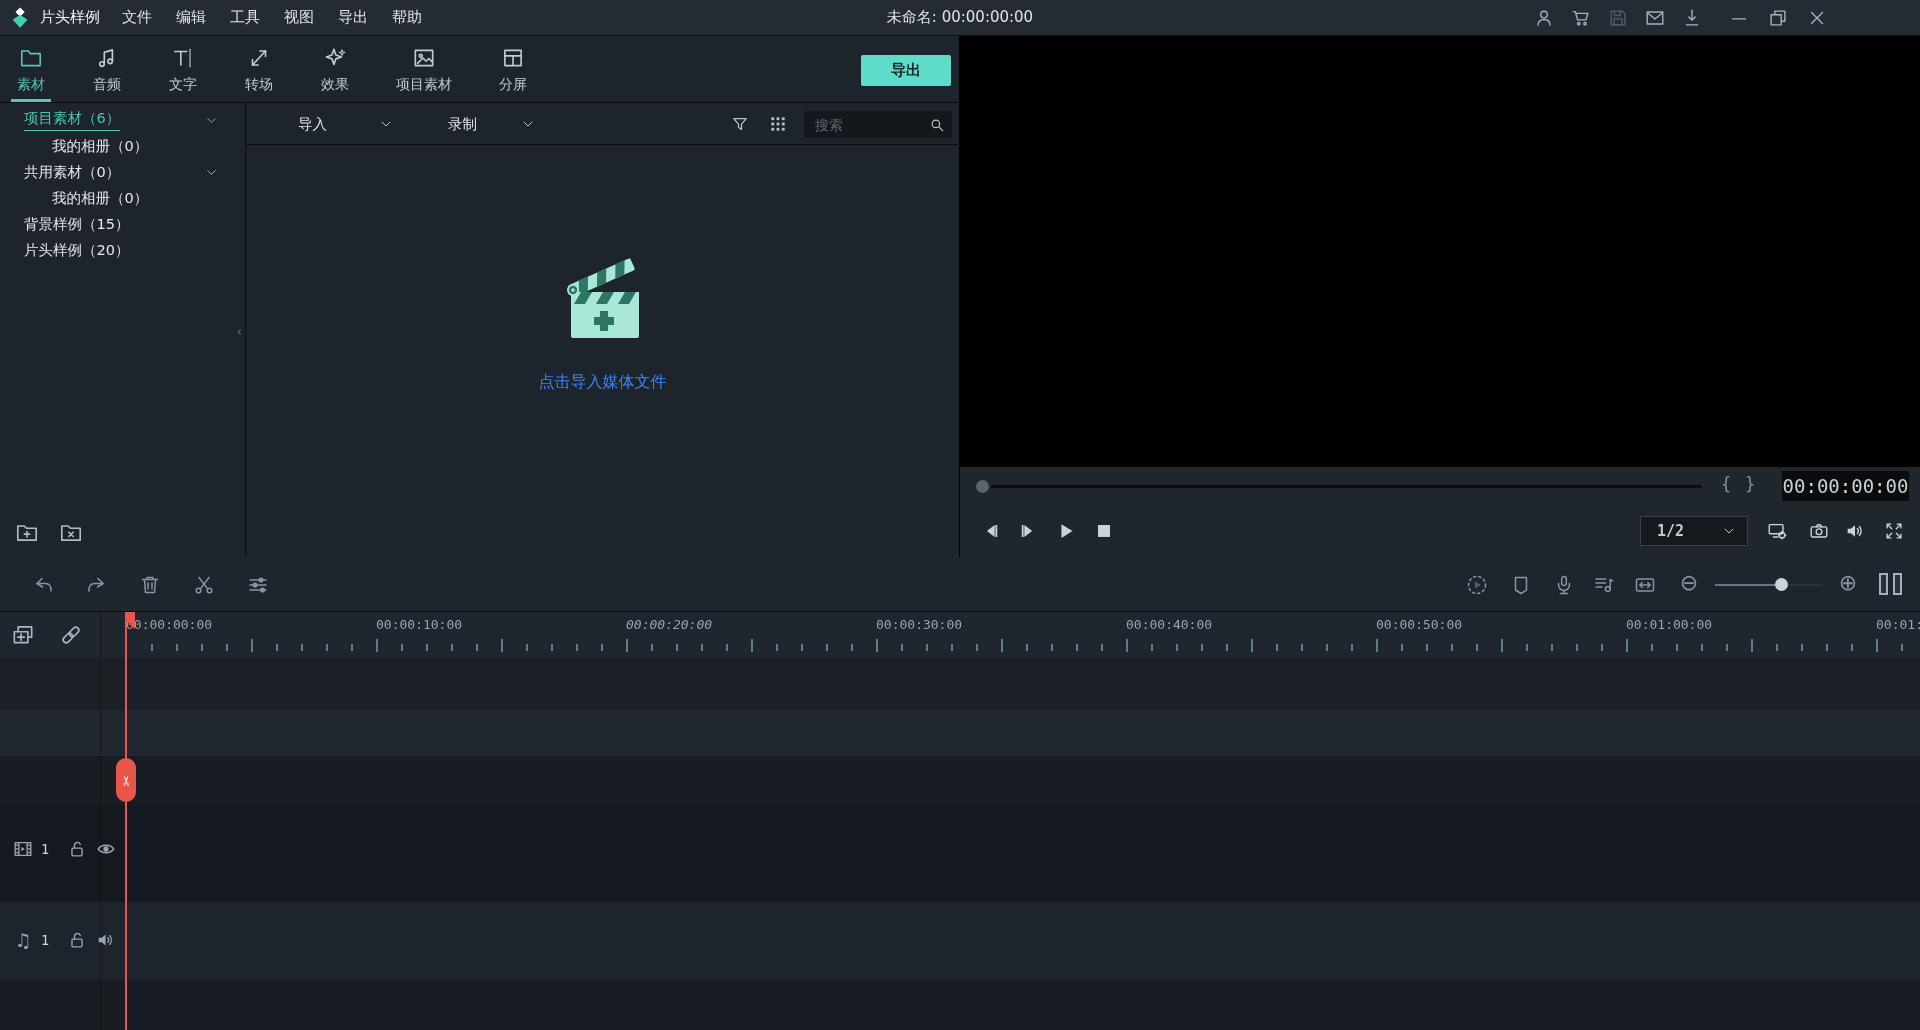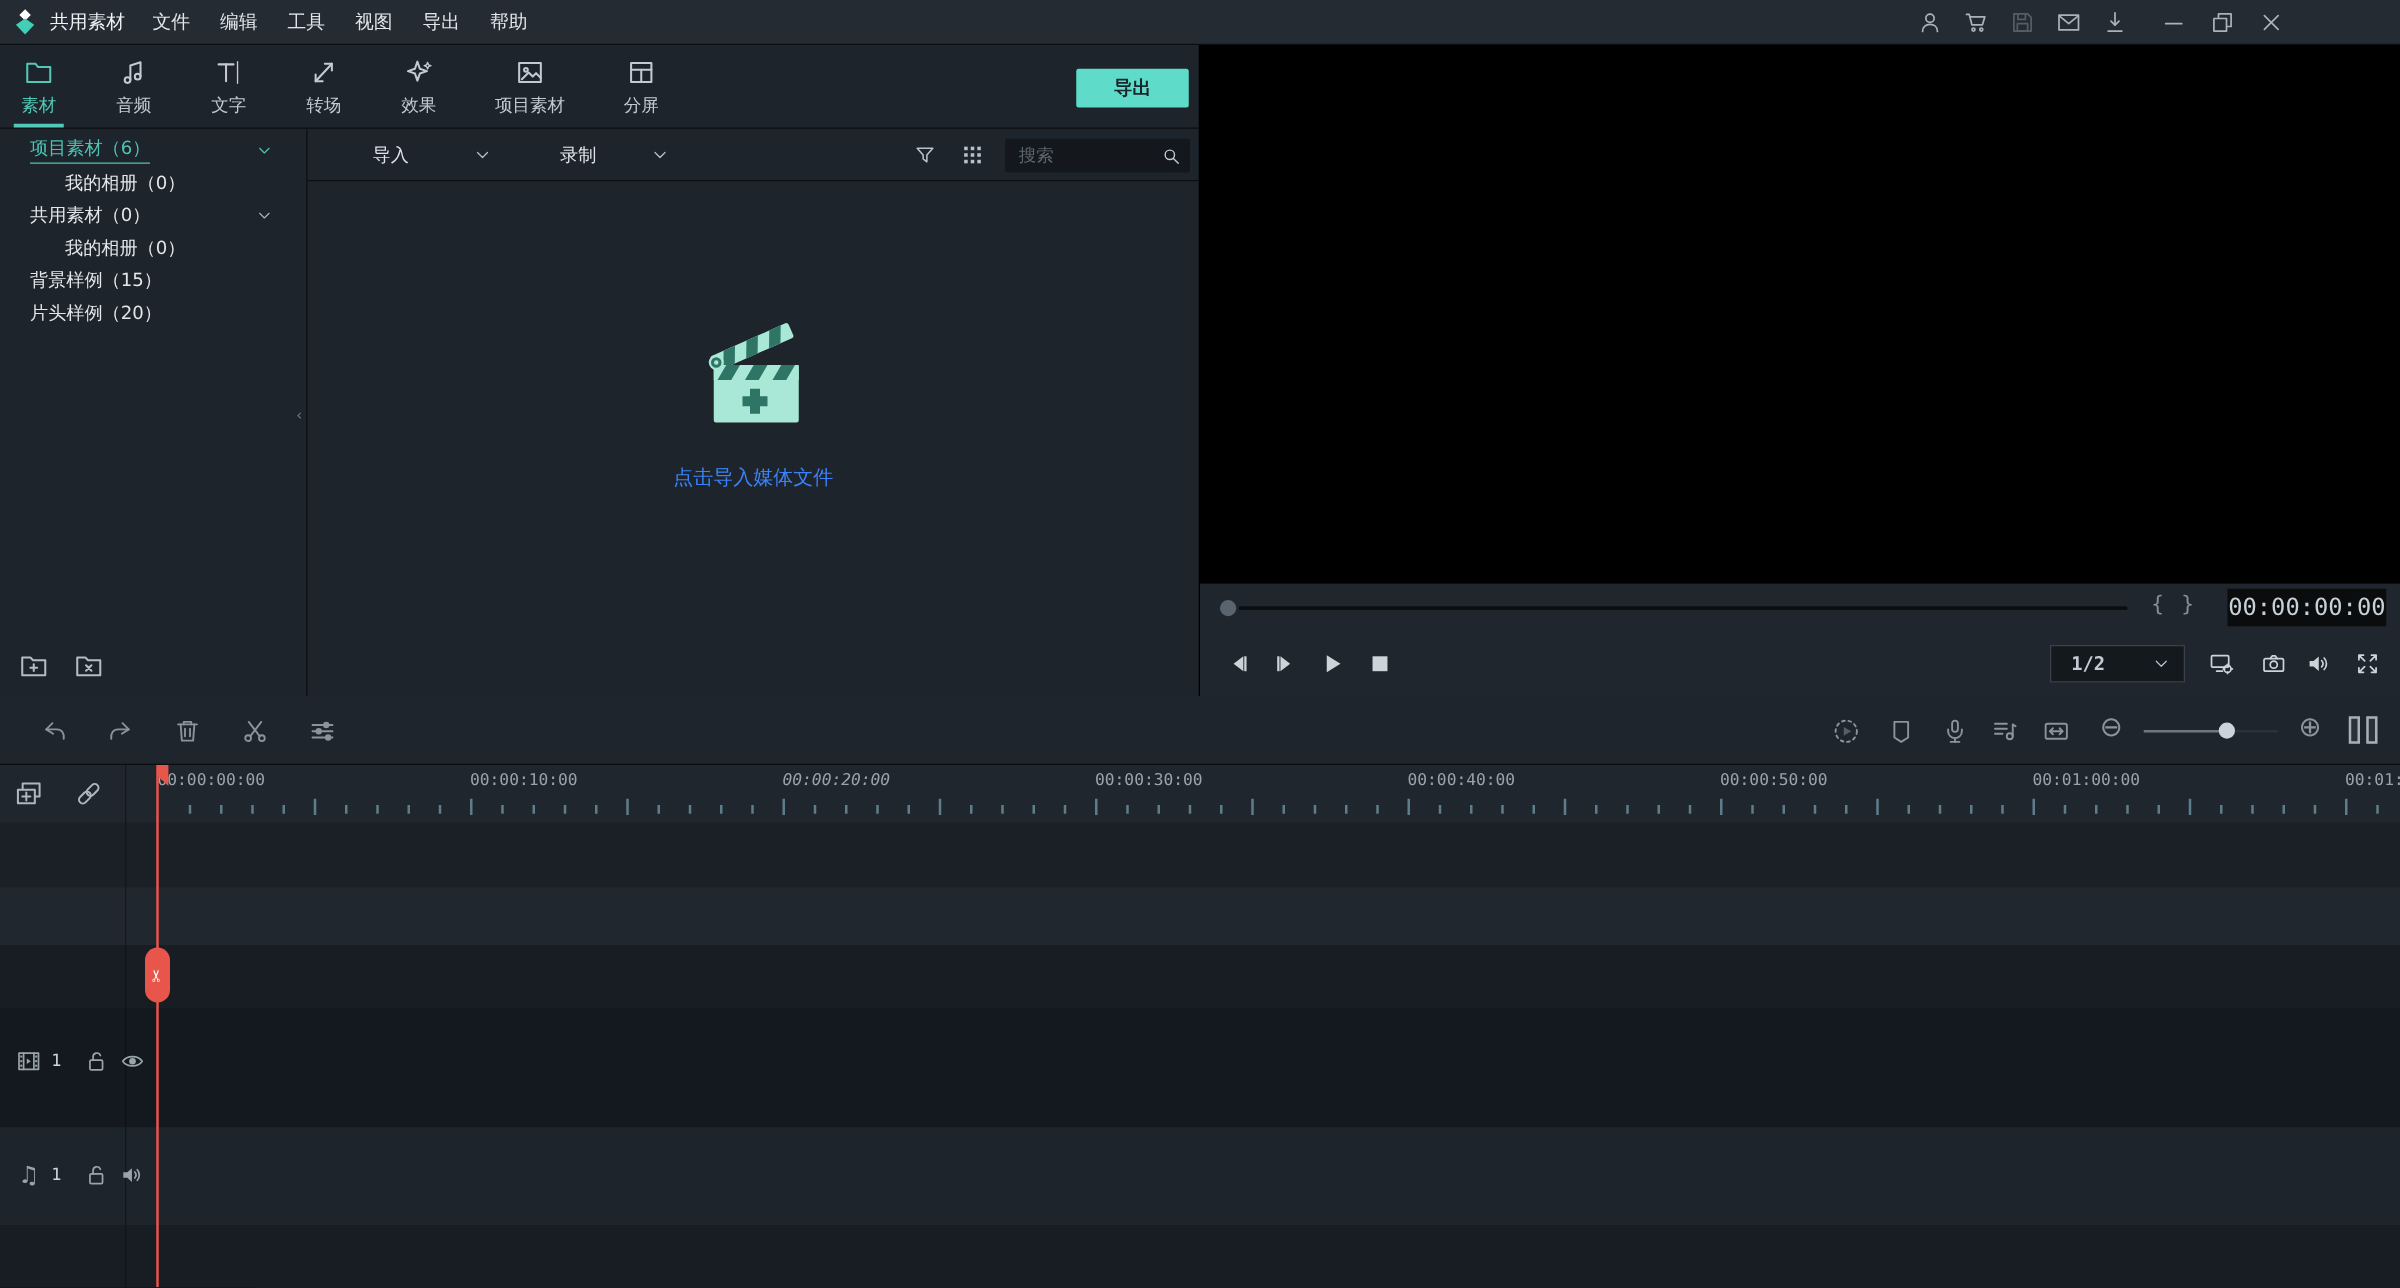--- a/index.html
+++ b/index.html
@@ -130,28 +130,29 @@
 <div class="app">
 
   <header class="titlebar">
     <div class="tb-left">
       <span class="ico" style="width:22px;height:22px">
         <svg width="22" height="22" viewBox="0 0 24 24">
           <polygon points="11,0.5 16,5.5 11,10.5 6,5.5" fill="#ffffff" stroke="none"></polygon>
           <polygon points="11,8.5 19,14 11,22.5 3,14" fill="#41d0b6" stroke="none"></polygon>
         </svg>
       </span>
-      <span class="app-name">共用素材</span>
+      <span class="app-name">片头样例</span>
       <span class="menu-item">文件</span>
       <span class="menu-item">编辑</span>
       <span class="menu-item">工具</span>
       <span class="menu-item">视图</span>
       <span class="menu-item">导出</span>
       <span class="menu-item">帮助</span>
     </div>
+    <div class="tb-title">未命名: 00:00:00:00</div>
     <div class="tb-right">
       <span class="ico">
         <svg width="22" height="22" viewBox="0 0 24 24">
             <circle cx="12" cy="8.3" r="3.6"></circle>
             <path d="M5.5 19.8 c0-4.2 3-6.2 6.5-6.2 s6.5 2 6.5 6.2"></path>
           </svg>
       </span>
       <span class="ico">
         <svg width="22" height="22" viewBox="0 0 24 24">
             <path d="M3.5 5 h2.4 l2.3 9 h9.2 l2.1-7 H6.6"></path>

